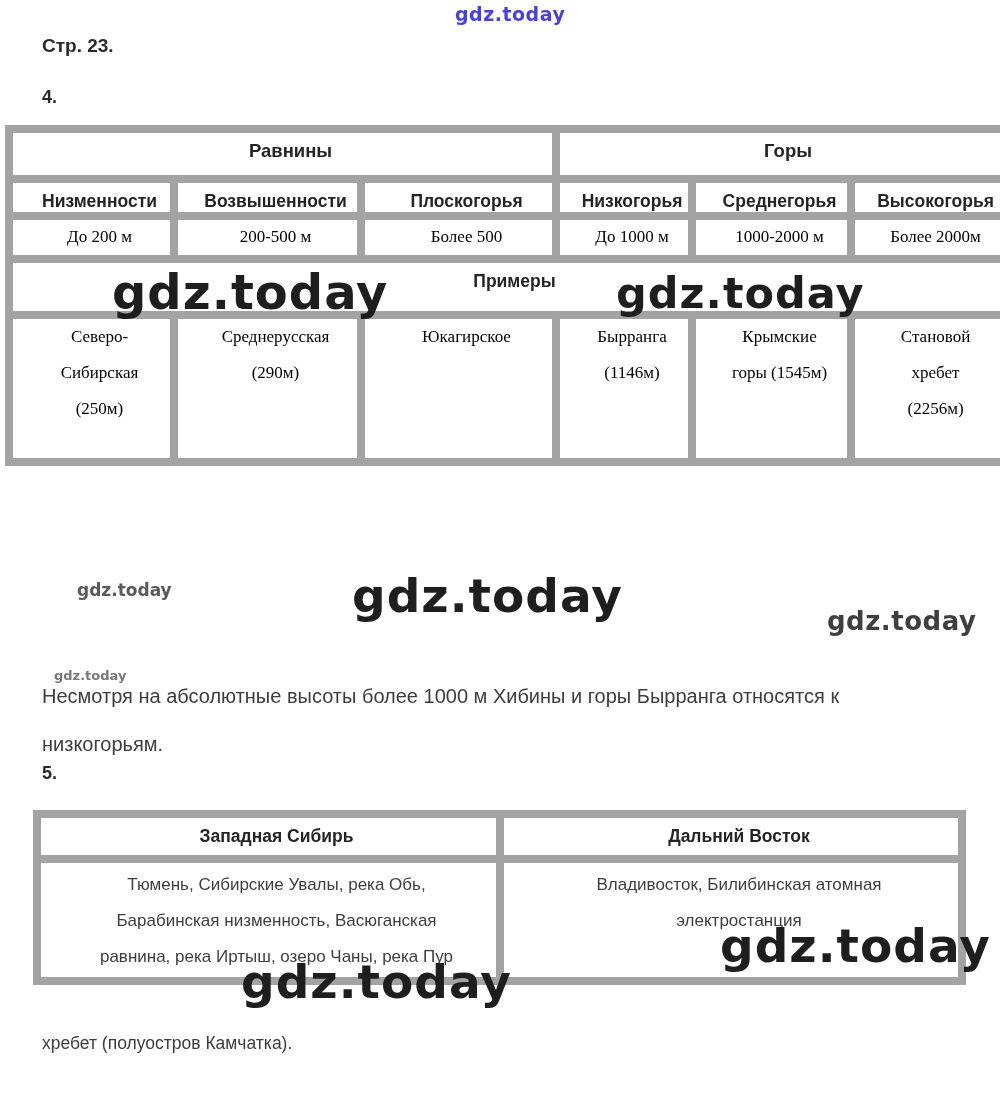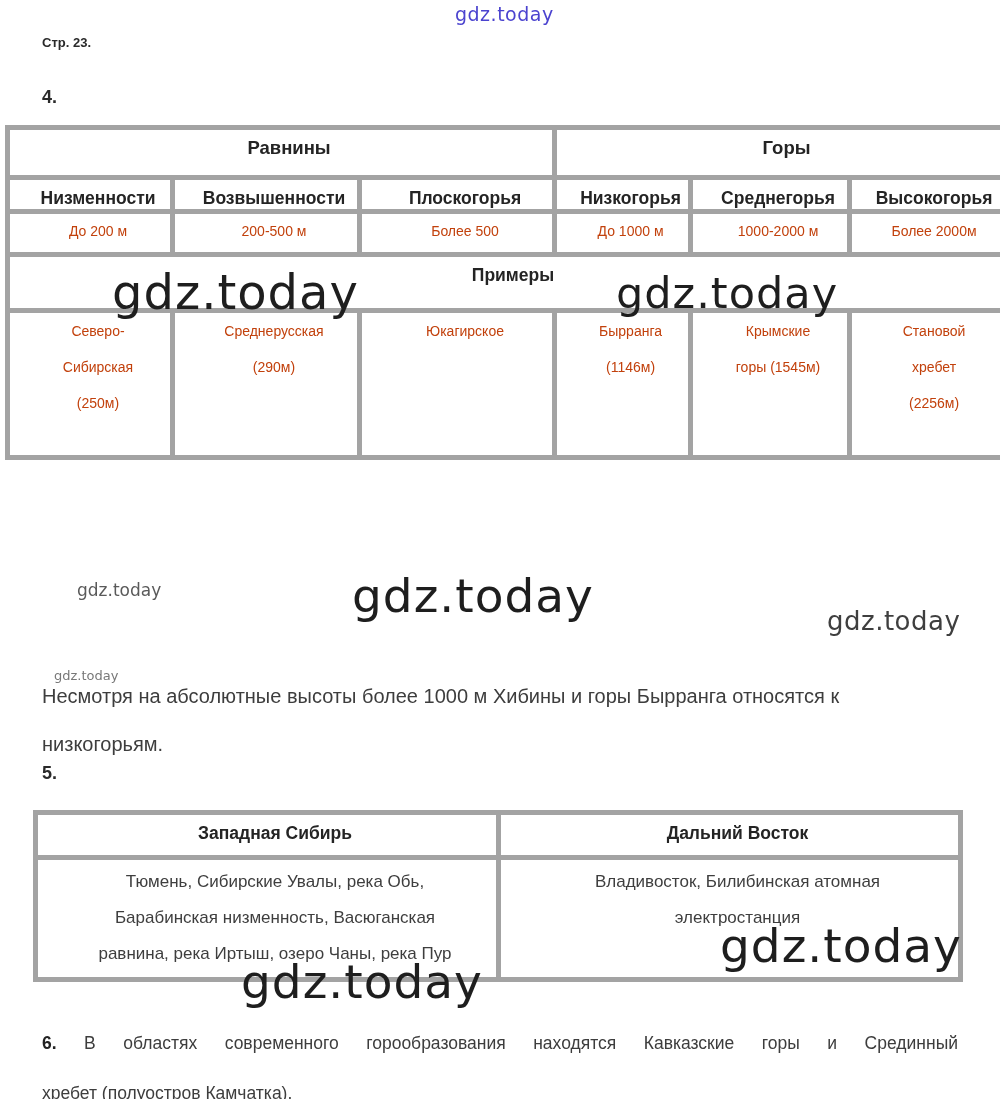--- a/index.html
+++ b/index.html
@@ -5,41 +5,41 @@
   * { margin: 0; padding: 0; box-sizing: border-box; }
   html, body { width: 1000px; height: 1099px; background: #ffffff; overflow: hidden; }
   body {
     position: relative;
     font-family: "Liberation Sans", sans-serif;
     color: #3e3e3e;
   }
   .abs { position: absolute; }
 
   
-  .pagenum { font-size: 13px; font-weight: bold; color: #2a2a2a; }
+  .pagenum { font-size: 19px; font-weight: bold; color: #2a2a2a; }
   .qnum    { font-size: 18px; font-weight: bold; color: #2a2a2a; }
 
   
   table { border-collapse: collapse; table-layout: fixed; }
   td, th {
-    border: 5px solid #a3a3a3;
+    border: 8px solid #a3a3a3;
     vertical-align: top;
     text-align: center;
     overflow: hidden;
     padding-left: 16px;
   }
   th {
     font-size: 17.5px; font-weight: bold; color: #242424;
     padding-top: 7px; line-height: 22px;
   }
   .t1 { width: 995px; }
   .t1 .grp th { font-size: 18.5px; }
   .t1 td {
-    font-size: 14px; color: #c2410c;
-    line-height: 36px; white-space: pre-line;
+    font-size: 17px; color: #000000;
+    line-height: 36px; white-space: pre-line; font-family: Liberation Serif, serif;
   }
   .t1 .vals td { line-height: 22px; padding-top: 6px; }
 
   .t2 { width: 925px; }
   .t2 td {
     font-size: 17px; color: #3e3e3e;
     line-height: 36px; padding-top: 4px; white-space: pre-line;
   }
 
   
@@ -47,21 +47,21 @@
     font-size: 20px; color: #3d3d3d;
     line-height: 48px; white-space: pre-line;
   }
   .p6 { font-size: 17.5px; color: #3d3d3d; line-height: 50px; }
   .p6 .l1 { text-align: justify; text-align-last: justify; }
   .p6 b { color: #222; }
 
   
   .wm {
     font-family: "DejaVu Sans", sans-serif;
-    font-weight: 400;
+    font-weight: 700;
     letter-spacing: 1px;
     color: #1e1e1e;
     white-space: nowrap;
     pointer-events: none;
   }
   .wm-top    { font-size: 19px; color: #4b43cf; letter-spacing: 0.5px; }
   .wm-big    { font-size: 48px; }
   .wm-big2   { font-size: 43px; }
   .wm-big3   { font-size: 47px; }
   .wm-med    { font-size: 26px; color: #3f3f3f; letter-spacing: 0.5px; }
@@ -156,15 +156,14 @@
     <td>Владивосток, Билибинская атомная
 электростанция</td>
   </tr>
 </tbody>
   </table>
 
 <div class="abs wm wm-big3" style="left:720px; top:918px;">gdz.today</div>
 <div class="abs wm wm-big3" style="left:241px; top:954px;">gdz.today</div>
 
 <div class="abs p6" style="left:42px; top:1018px; width:916px;">
-  <div class="l1"><b>6.</b><span> В областях современного горообразования находятся Кавказские горы и Срединный</span></div>
   <div class="l2">хребет (полуостров Камчатка).</div>
 </div>
 
 </body></html>

